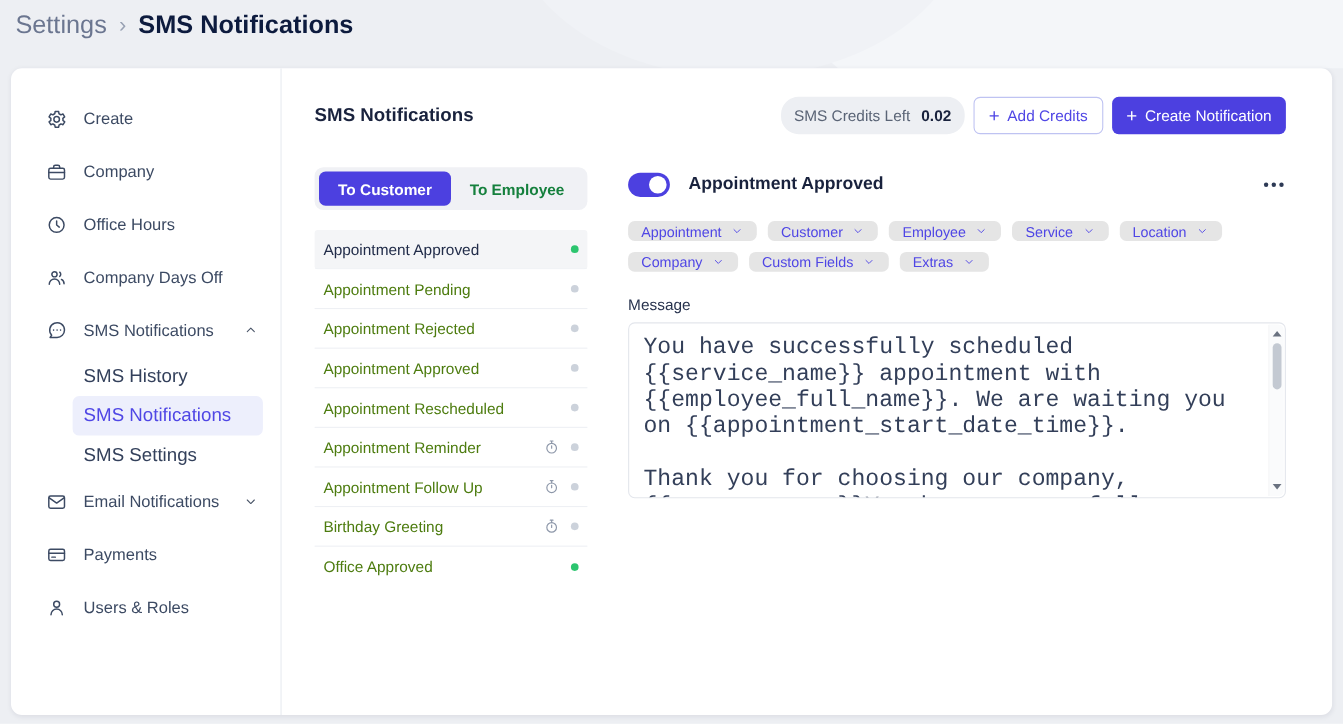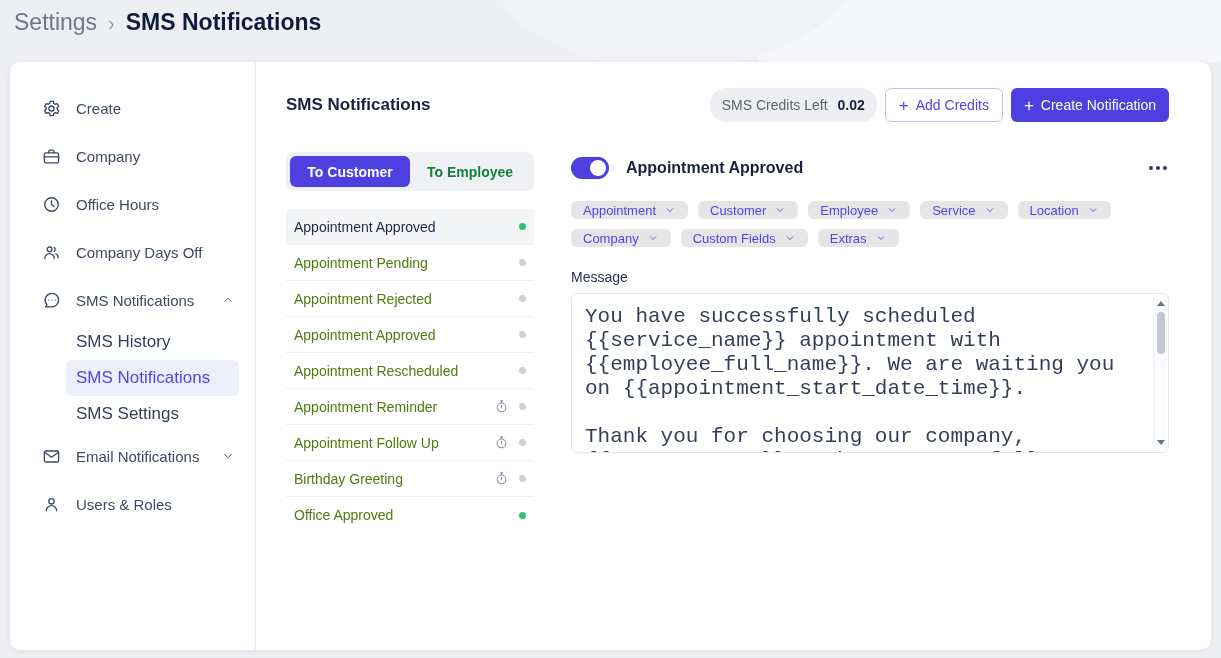--- a/index.html
+++ b/index.html
@@ -164,20 +164,29 @@
           <span class="side-label">Email Notifications</span>
           <span class="icon chev">
             <svg viewBox="0 0 24 24">
               <path d="M6.5 9.5 12 15l5.5-5.5"></path>
             </svg>
           </span>
         </div>
         <div class="side-item">
           <span class="icon">
             <svg viewBox="0 0 24 24">
+              <rect x="3" y="5.5" width="18" height="13" rx="2"></rect>
+              <path d="M3 10h18M6.5 14.5h4"></path>
+            </svg>
+          </span>
+          <span class="side-label">Payments</span>
+        </div>
+        <div class="side-item">
+          <span class="icon">
+            <svg viewBox="0 0 24 24">
               <circle cx="12" cy="8" r="3.4"></circle>
               <path d="M5.5 20c0-3.6 2.9-6.5 6.5-6.5s6.5 2.9 6.5 6.5"></path>
             </svg>
           </span>
           <span class="side-label">Users &amp; Roles</span>
         </div>
       </nav>
   </aside>
 
   <main class="main">

